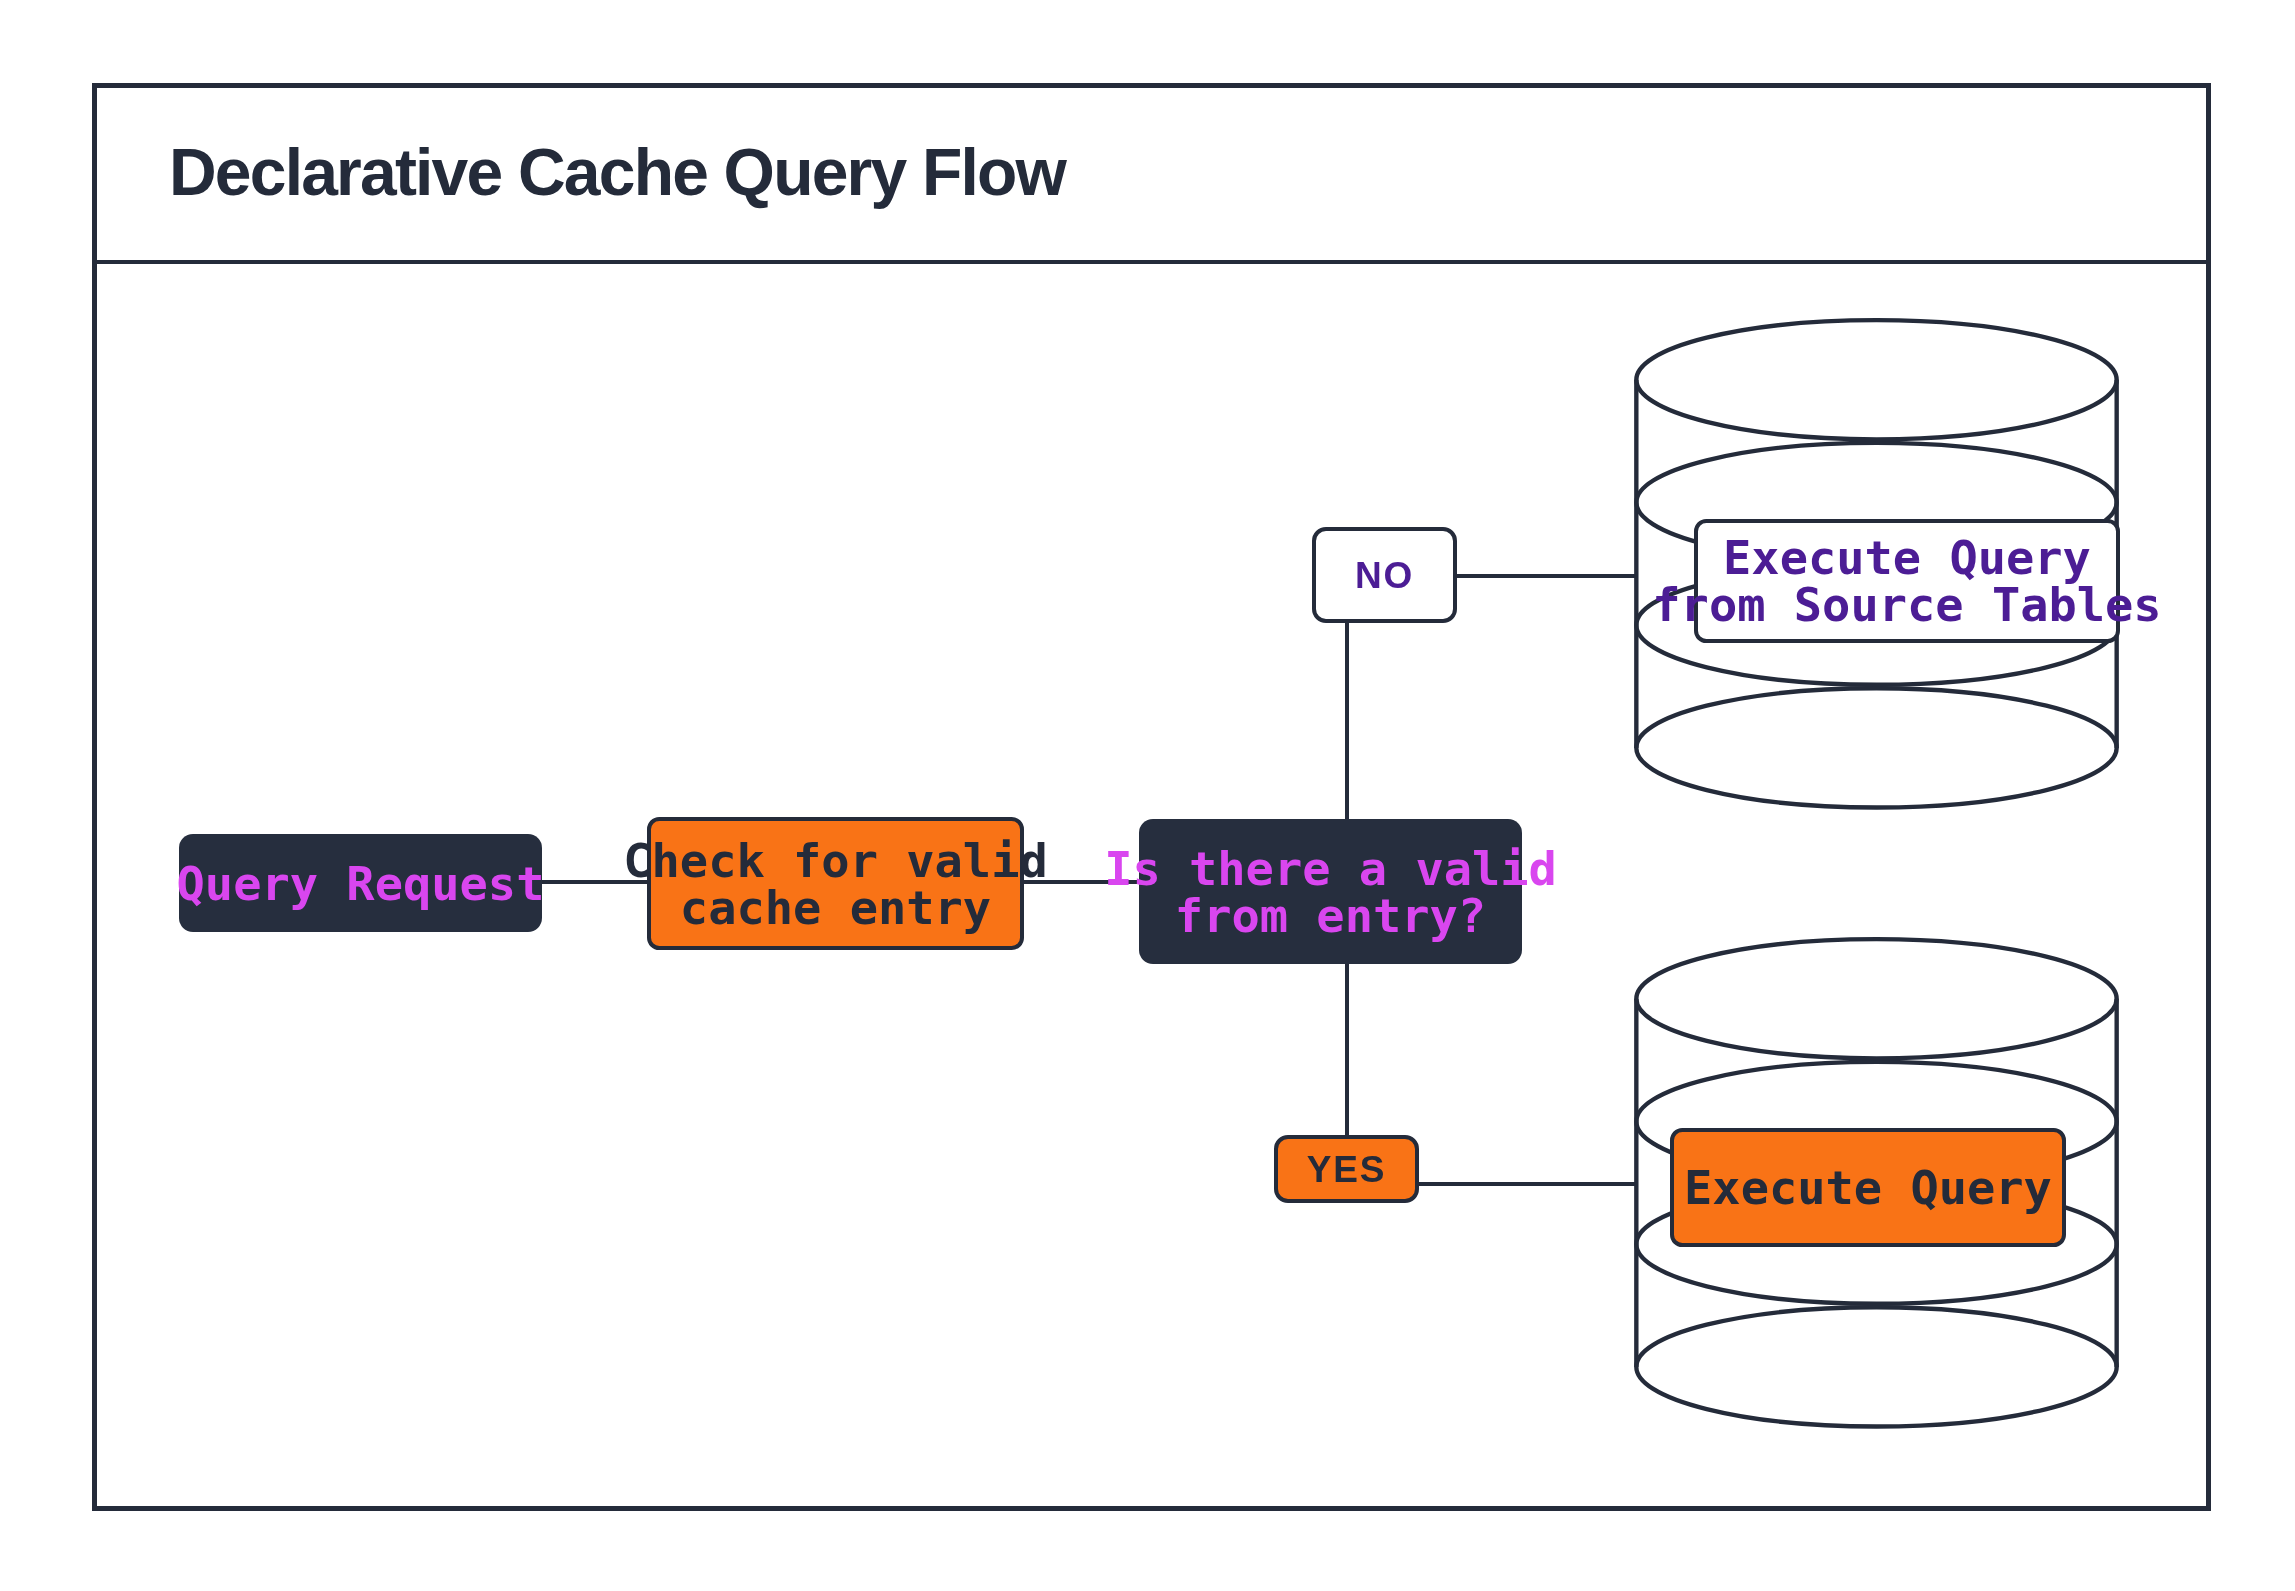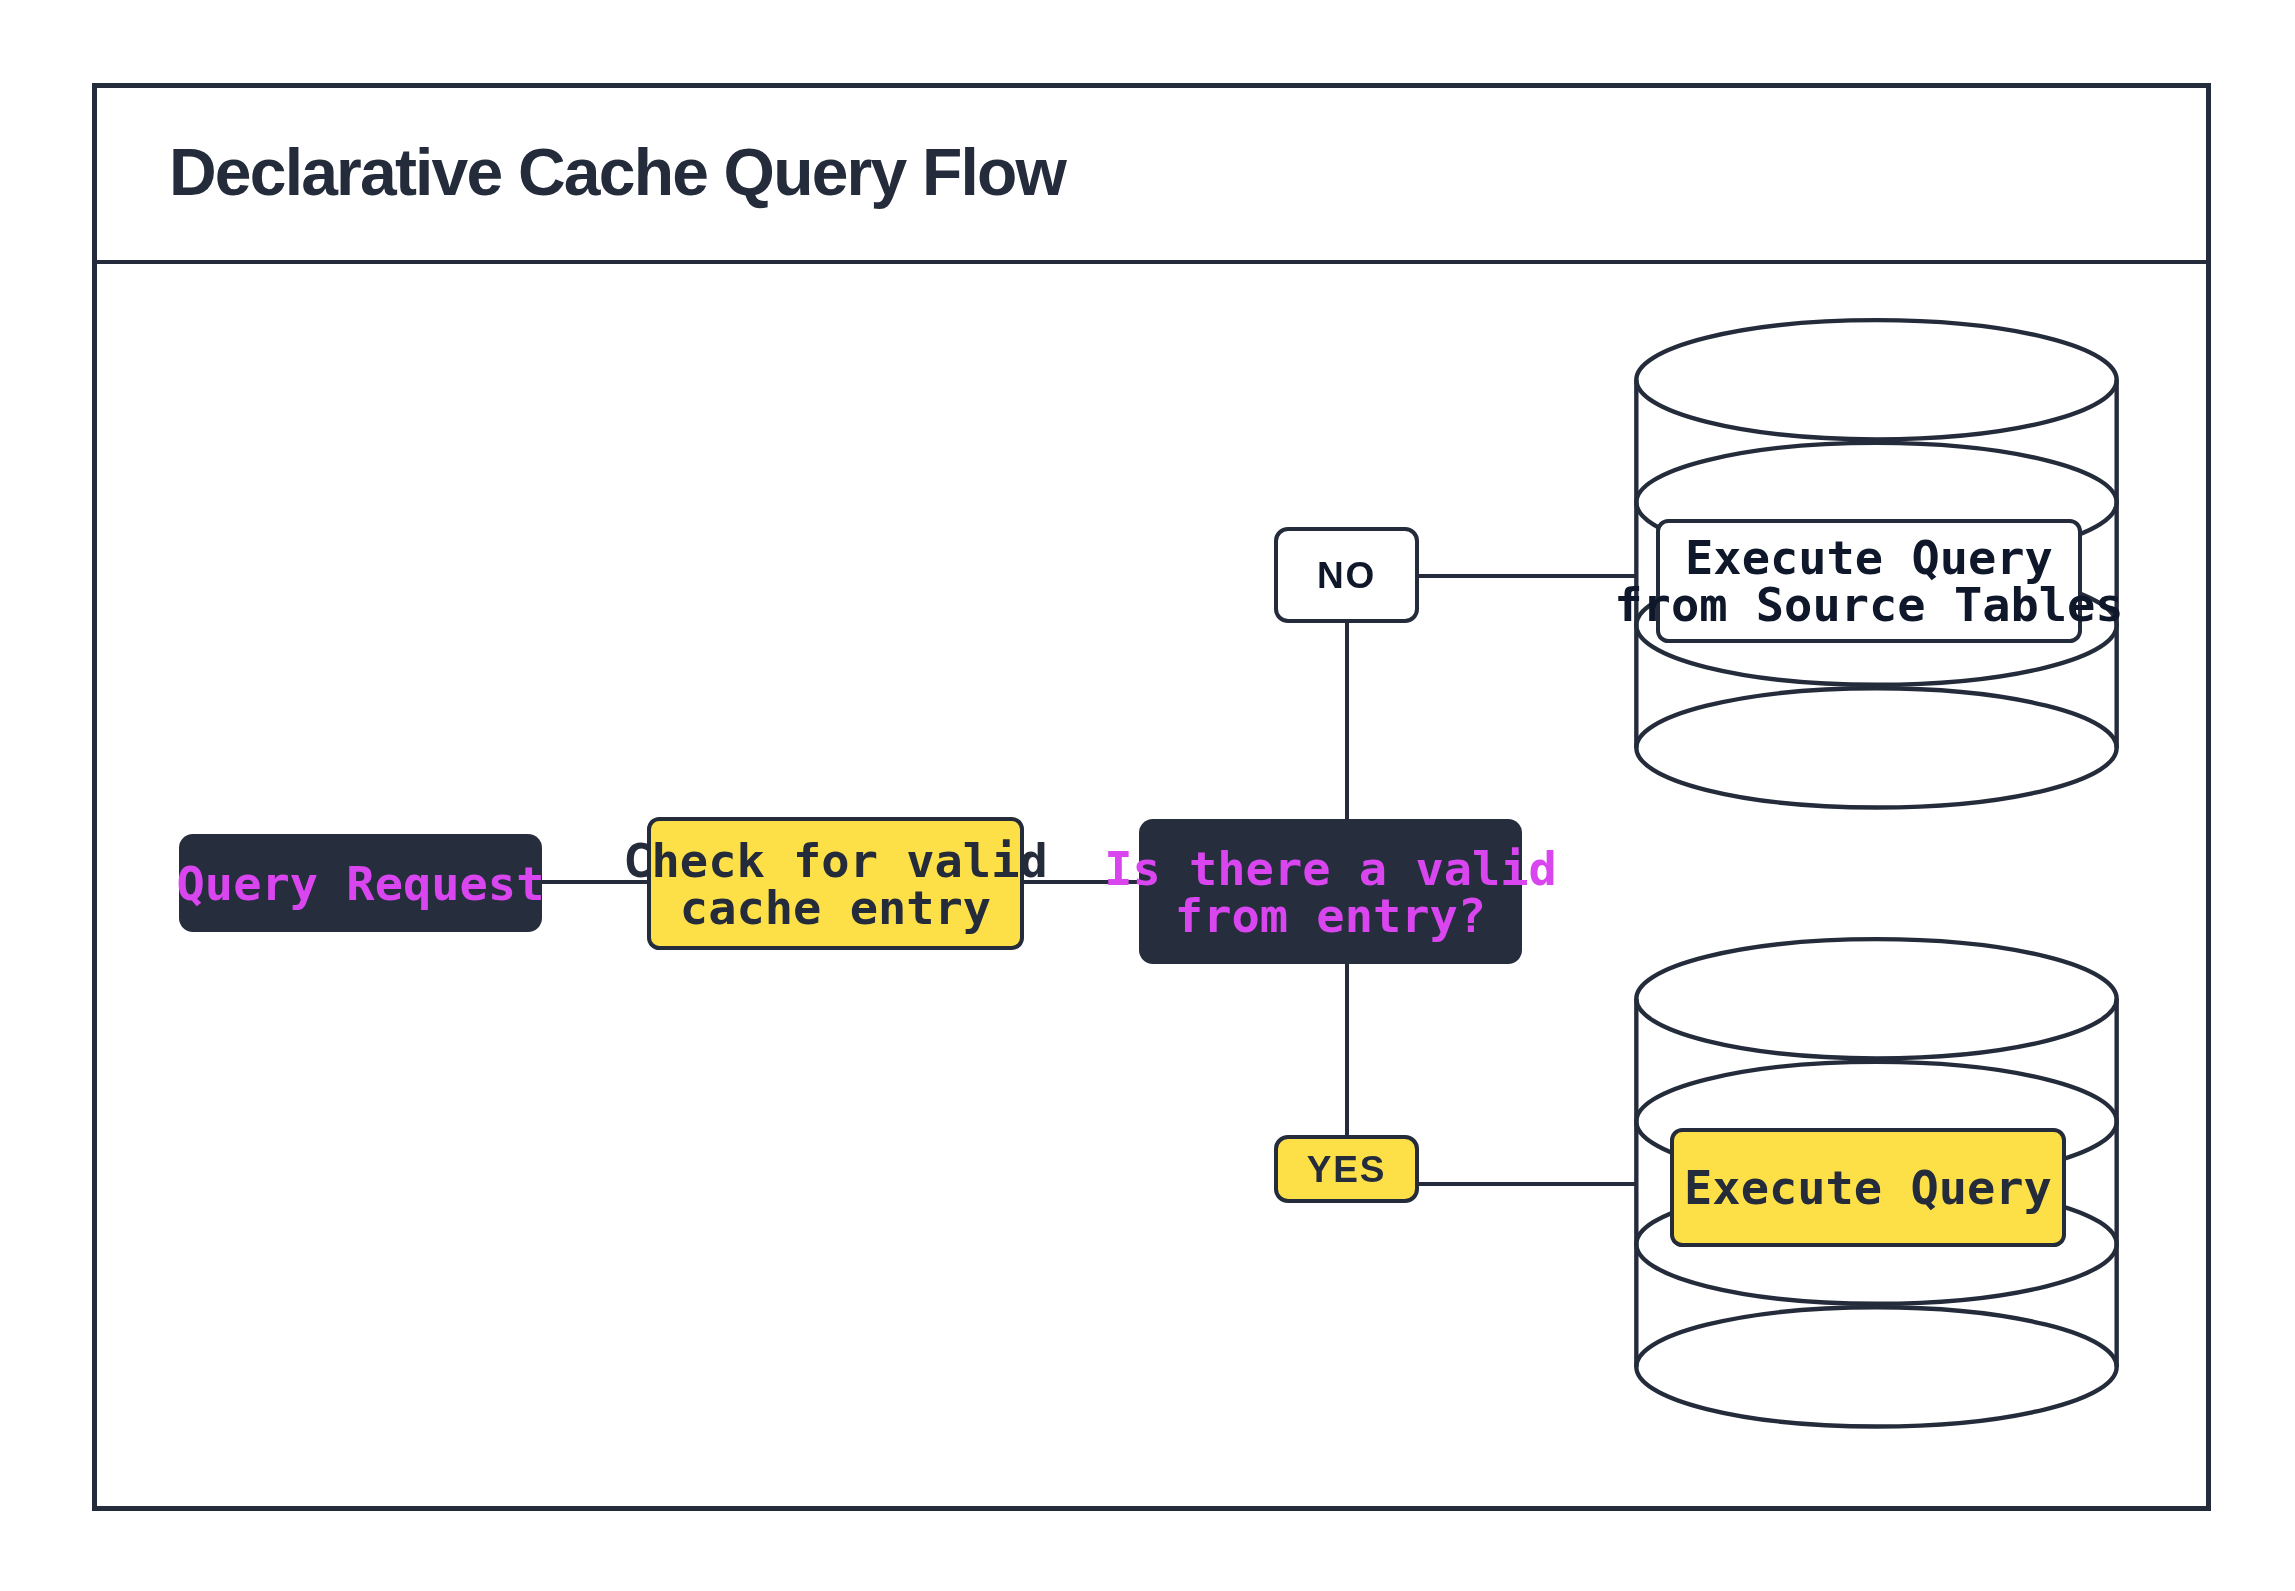--- a/index.html
+++ b/index.html
@@ -58,30 +58,31 @@
     font-size: 47px;
     line-height: 47px;
     white-space: nowrap;
   }
   .node.dark {
     background: #262e3e;
     color: #d946ef;
     border-radius: 14px;
   }
   .node.green {
-    background: #fde047;
+    background: #f97316;
     color: #242b3a;
     border: 4.4px solid #242b3a;
     border-radius: 12.3px;
   }
   .node.white {
     background: #ffffff;
-    color: #0f172a;
+    color: #4c1d95;
     border: 4.4px solid #242b3a;
     border-radius: 12.3px;
+    margin-left: 38px;
   }
   .node.tag {
     font-family: "Liberation Sans", sans-serif;
     font-weight: 700;
     font-size: 37px;
     letter-spacing: 1.8px;
     border-radius: 14px;
   }
   
   .n-query    { left: 179px;  top: 834px;  width: 363px; height: 98px; }

